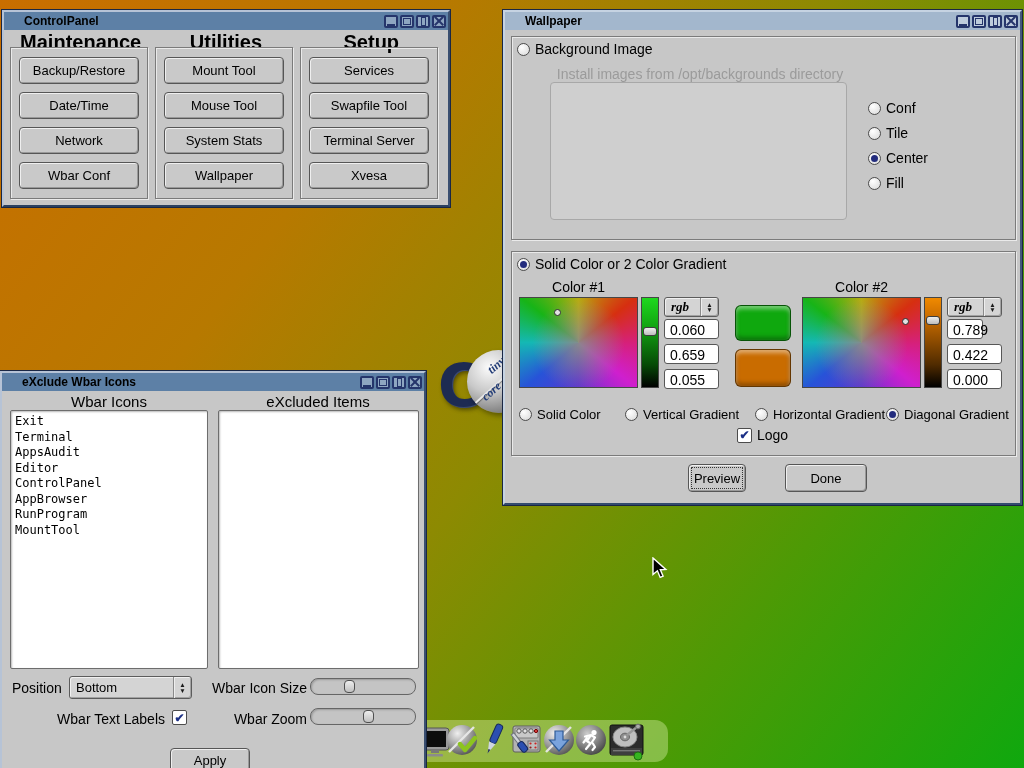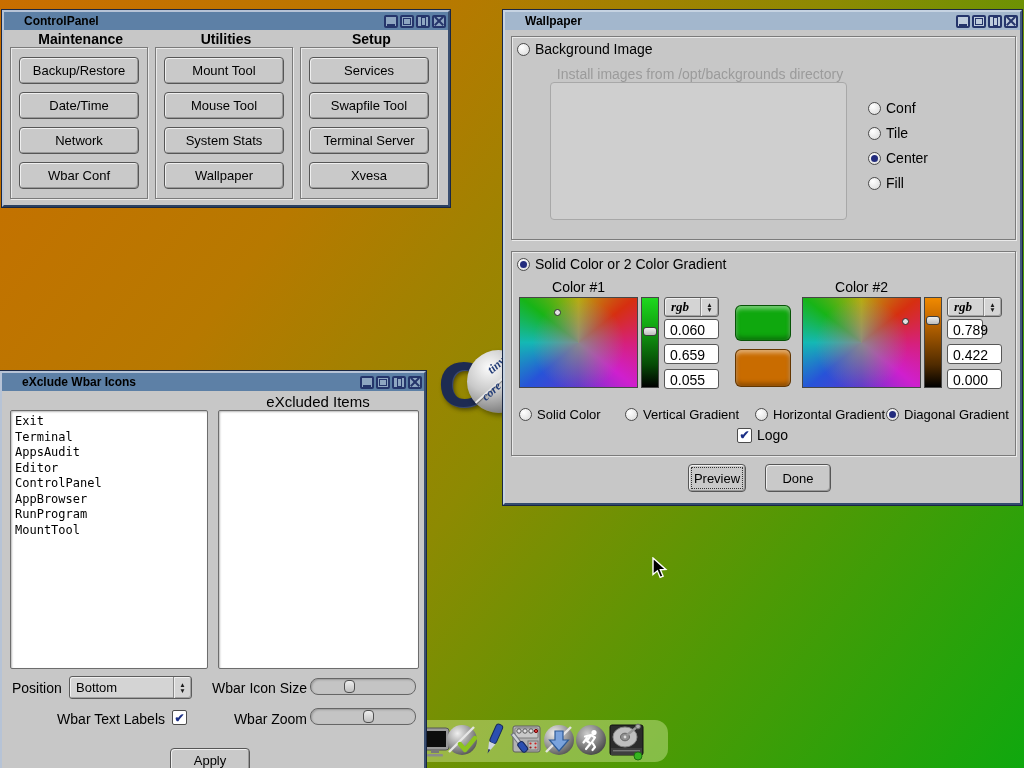--- a/index.html
+++ b/index.html
@@ -61,21 +61,21 @@
   #vs1 { background:linear-gradient(to bottom, #1fd81f 0%, #12a812 30%, #064a06 75%, #000 100%); }
   #vs2 { background:linear-gradient(to bottom, #f08a00 0%, #c96c00 22%, #502b00 75%, #000 100%); }
   .vhandle { position:absolute; left:1px; right:1px; height:9px; background:linear-gradient(#ededed,#bdbdbd);
              border:1px solid #3e3e3e; border-radius:3px; box-sizing:border-box; }
   .val { position:absolute; box-sizing:border-box; background:#fff; border:1px solid #575757; border-radius:3px;
          font-size:14px; padding:2px 0 0 5px; }
   .swatch { position:absolute; border-radius:6px; border:1px solid rgba(0,0,0,.5);
             box-shadow: inset 0 3px 4px rgba(255,255,255,.45), inset 0 -3px 4px rgba(0,0,0,.3); }
   .lbl { position:absolute; font-size:14px; white-space:nowrap; }
   .hint { color:#9b9b9b; }
-  .hdr { font-weight:bold; font-size:14px; text-align:center; }
+  .hdr { font-weight:bold; font-size:20px; text-align:center; }
   .xhdr { position:absolute; font-size:15px; text-align:center; }
   .focusdots { outline:1px dotted #333; outline-offset:-4px; }
   
   .cp-heads { position:absolute; top:1px; left:4px; right:4px; display:flex; }
   .cp-heads div { flex:1; }
   .cp-frame { top:17px; height:152px; }
   .cp-frame .btn { position:absolute; left:8px; right:8px; height:27px; }
   
   #wbar { position:absolute; left:402px; top:720px; width:266px; height:42px; border-radius:13px;
           background:rgba(228,246,180,.38); }
@@ -239,20 +239,21 @@
     <div class="tbar">
       <span class="ttl">eXclude Wbar Icons</span>
       <span class="wbtns">
         <span class="wb wb-min"></span>
         <span class="wb wb-max"></span>
         <span class="wb wb-tall"></span>
         <span class="wb wb-close"></span>
       </span>
     </div>
     <div class="cl">
+      <div class="xhdr" style="left:8px;top:2px;width:198px">Wbar Icons</div>
       <div class="xhdr" style="left:216px;top:2px;width:200px">eXcluded Items</div>
       <div class="list" style="left:8px;top:19px;width:198px;height:259px">
         <div>Exit</div>
         <div>Terminal</div>
         <div>AppsAudit</div>
         <div>Editor</div>
         <div>ControlPanel</div>
         <div>AppBrowser</div>
         <div>RunProgram</div>
         <div>MountTool</div>
@@ -380,20 +381,20 @@
         <span class="radio sel"></span>
         <span>Diagonal Gradient</span>
       </div>
 
       <div class="opt" style="left:232px;top:397px">
         <span class="check">✔</span>
         <span>Logo</span>
       </div>
 
       <div class="btn focusdots" style="position:absolute;left:183px;top:434px;width:58px;height:28px">Preview</div>
-      <div class="btn" style="position:absolute;left:260px;top:434px;width:66px;height:28px">Done</div>
+      <div class="btn" style="position:absolute;left:280px;top:434px;width:82px;height:28px">Done</div>
     </div>
   </div>
 
   <svg id="cursor" width="22" height="24" viewBox="0 0 22 24">
     <path d="M1,1 L1,17.5 L5.4,13.8 L8.2,20.4 L11.1,19.1 L8.3,12.7 L13.8,12.4 Z" fill="#000" stroke="#fff" stroke-width="1.4"></path>
   </svg>
 </div>
 
 </body></html>

